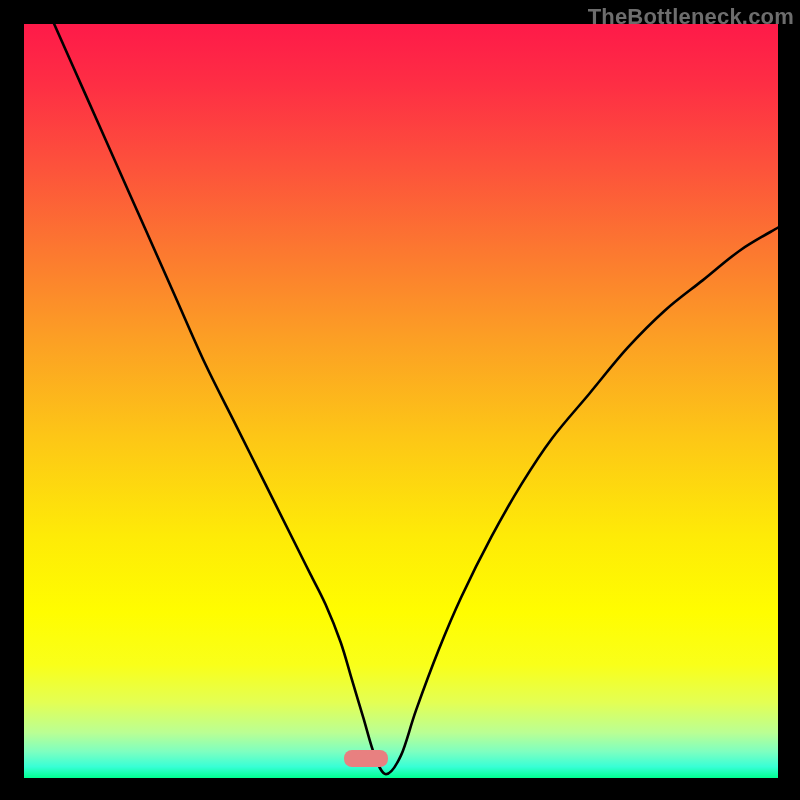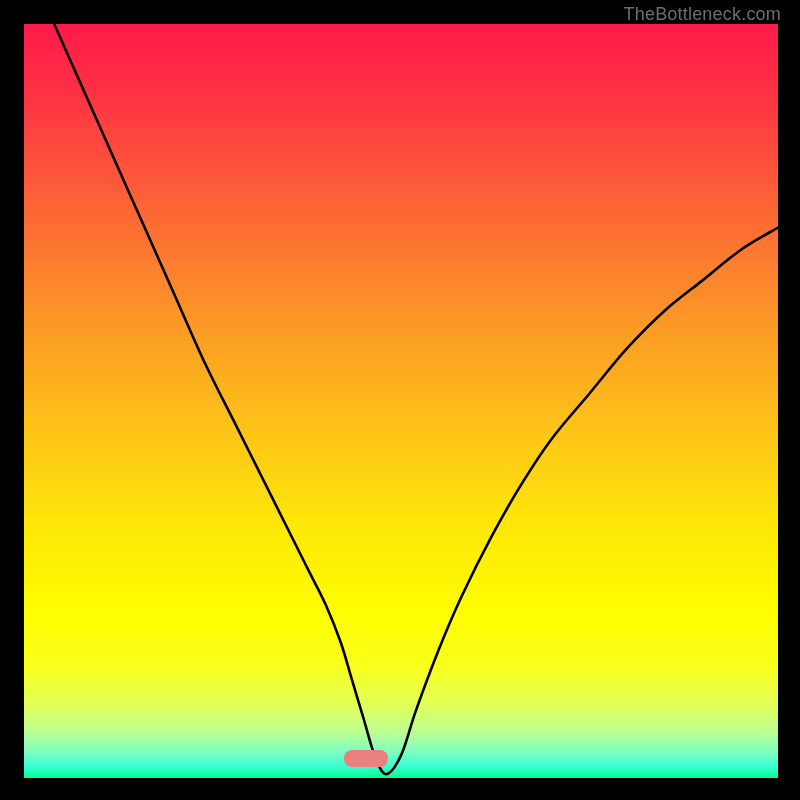--- a/index.html
+++ b/index.html
@@ -30,24 +30,24 @@
   .gradient-bg {
     position: absolute;
     left: 0;
     top: 0;
     width: 100%;
     height: 100%;
   }
   .watermark {
     position: absolute;
     top: 4px;
-    right: 19px;
+    right: 6px;
     color: #6d6d6d;
-    font-size: 18px;
-    font-weight: 400;
+    font-size: 22px;
+    font-weight: 700;
     letter-spacing: 0.2px;
   }
   .marker {
     position: absolute;
     background: #e88080;
     border-radius: 8px;
   }
   svg.curve {
     position: absolute;
     left: 0;

